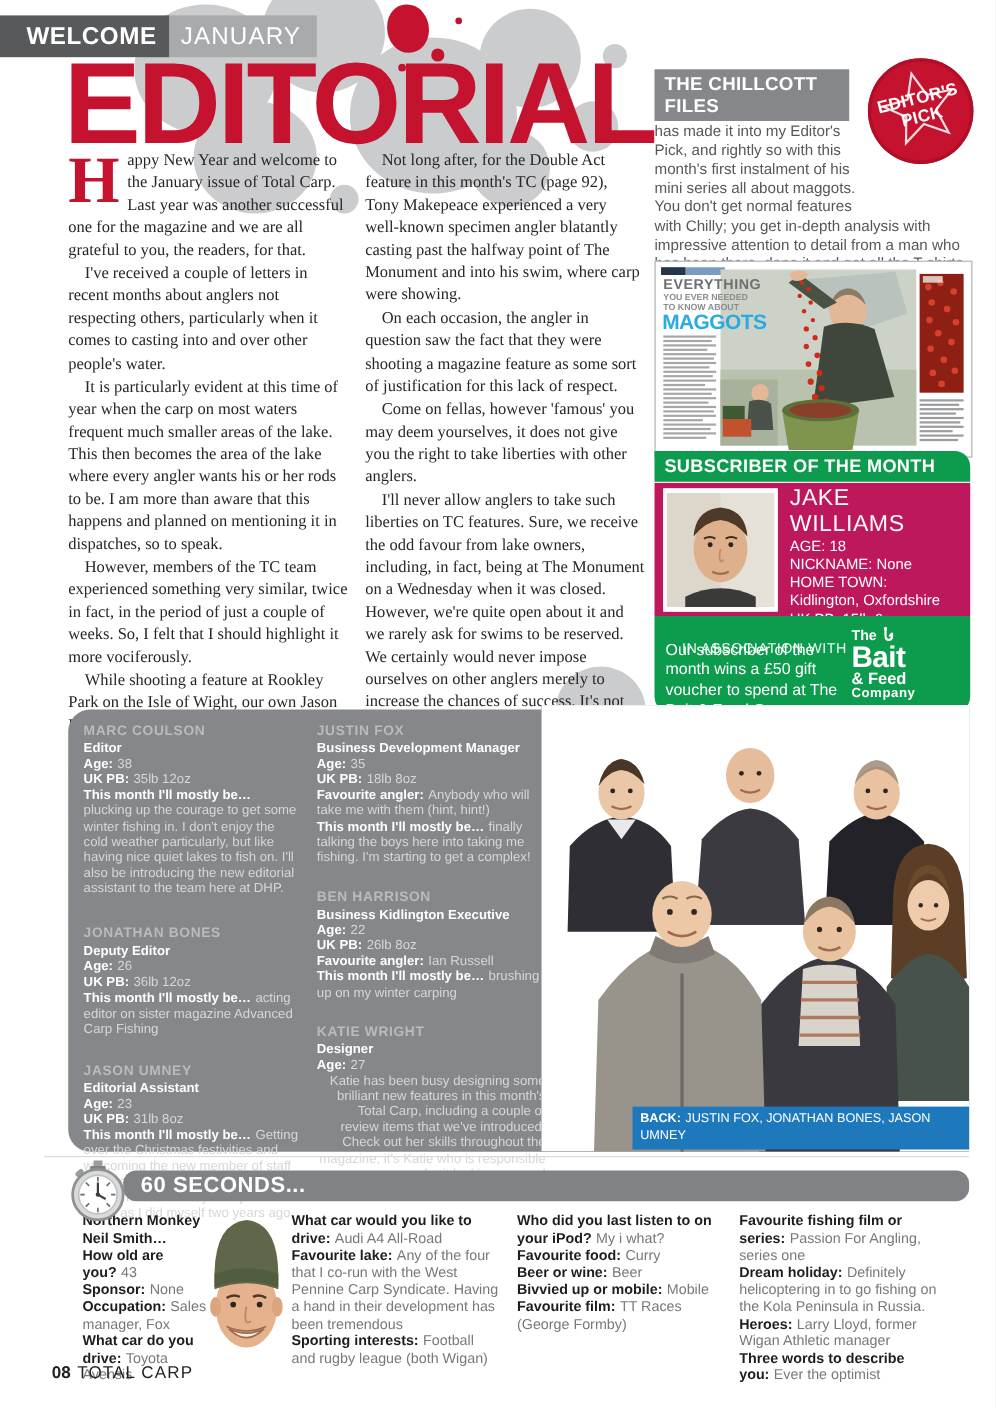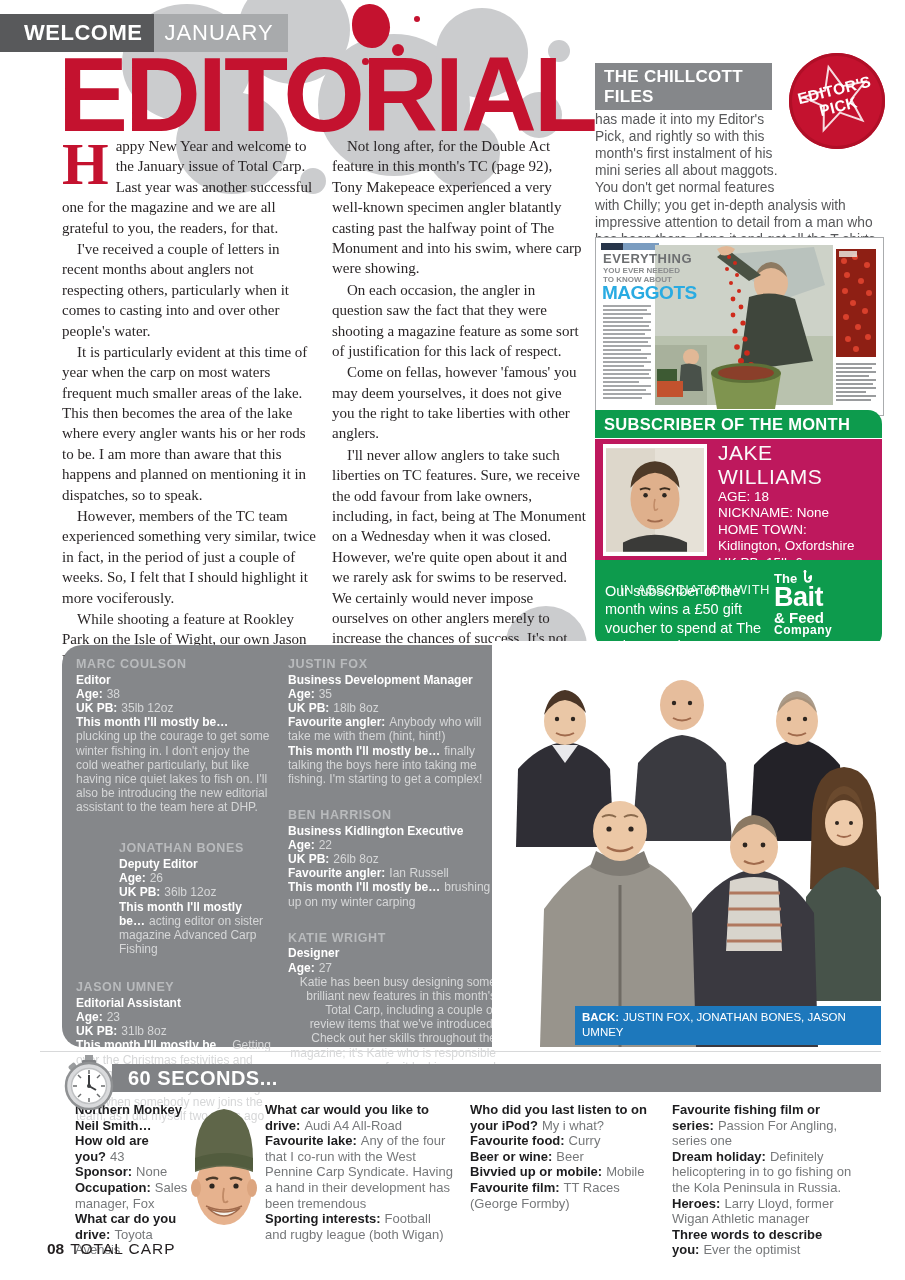--- a/index.html
+++ b/index.html
@@ -69,21 +69,21 @@
   .sv{color:#d6d7d8;text-align:right;}
 
   .staffphoto{background:#404040;z-index:2;}
   .photocap{position:absolute;right:0;bottom:2px;width:292px;background:#1d78bc;color:#fff;
             font-size:11.5px;line-height:1.35;padding:4px 7px;}
   .capl{font-weight:bold;margin-right:4px;}
 
   
   .rule{background:#d8d9da;height:1px;z-index:1;}
   .sixtybar{background:#808285;color:#fff;font-weight:800;font-size:20px;letter-spacing:.5px;
-            padding:3px 0 2px 16px;z-index:1;}
+            padding:3px 0 2px 16px;z-index:1;border-radius:12px;}
   .qacol{position:absolute;top:1102px;font-size:13px;line-height:1.2;color:#76787a;z-index:1;}
   .qa{margin:0;}
   .ql{font-weight:bold;color:#1d1d1f;margin-right:4px;}
 
   .footer{z-index:1;font-size:15.5px;color:#231f20;letter-spacing:1px;}
   .footer .pg{font-weight:800;margin-right:6px;letter-spacing:0;}
   svg text{font-family:"Liberation Sans",sans-serif;}
 </style>
 </head>
 <body>
@@ -320,21 +320,21 @@
 
   <div class="abs staffpanel" style="left:62px;top:645px;width:636px;height:402px;">
     <div class="scol" style="left:14px;top:12px;width:198px;">
       <div class="sblock">
         <div class="sname">MARC COULSON</div>
         <div class="srole">Editor</div>
         <div><span class="sl">Age:</span><span class="sv">38</span></div>
         <div><span class="sl">UK PB:</span><span class="sv">35lb 12oz</span></div>
         <div><span class="sl">This month I'll mostly be…</span><span class="sv">plucking up the courage to get some winter fishing in. I don't enjoy the cold weather particularly, but like having nice quiet lakes to fish on. I'll also be introducing the new editorial assistant to the team here at DHP.</span></div>
       </div>
-      <div class="sblock" style="margin-top:27px;margin-left:43px;">
+      <div class="sblock" style="margin-top:27px;">
         <div class="sname">JONATHAN BONES</div>
         <div class="srole">Deputy Editor</div>
         <div><span class="sl">Age:</span><span class="sv">26</span></div>
         <div><span class="sl">UK PB:</span><span class="sv">36lb 12oz</span></div>
         <div><span class="sl">This month I'll mostly be…</span><span class="sv">acting editor on sister magazine Advanced Carp Fishing</span></div>
       </div>
       <div class="sblock" style="margin-top:24px;">
         <div class="sname">JASON UMNEY</div>
         <div class="srole">Editorial Assistant</div>
         <div><span class="sl">Age:</span><span class="sv">23</span></div>

